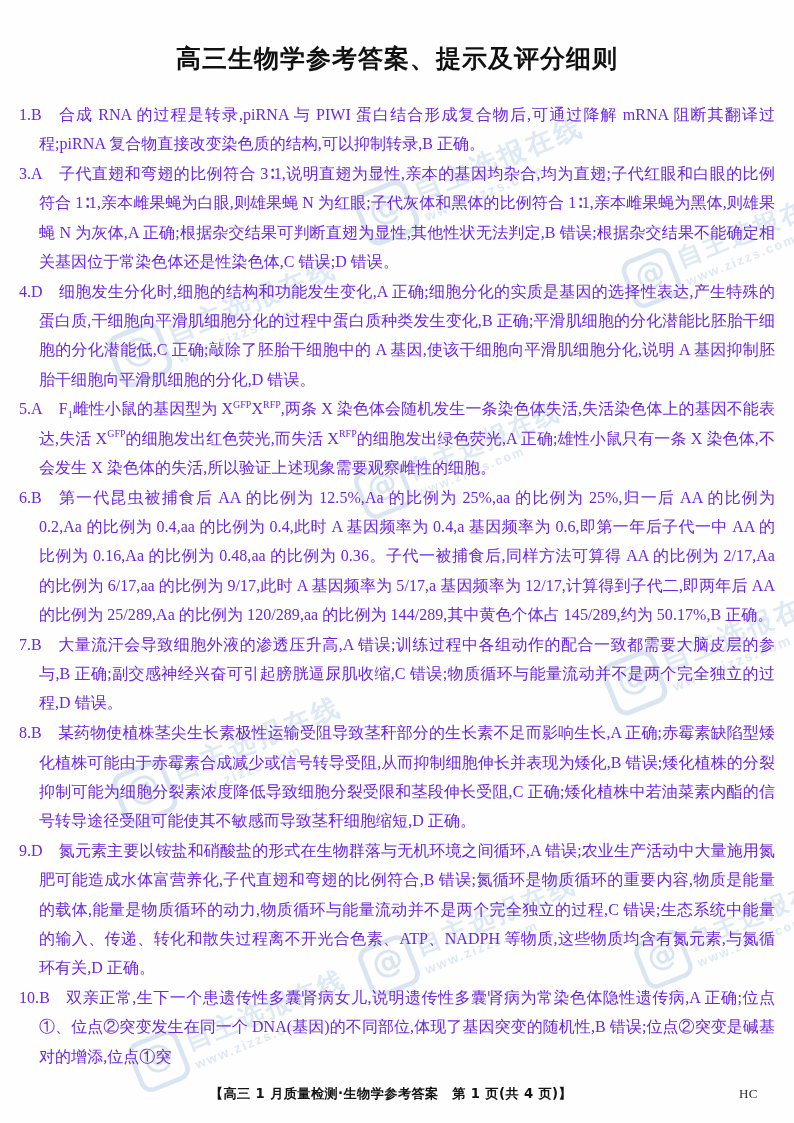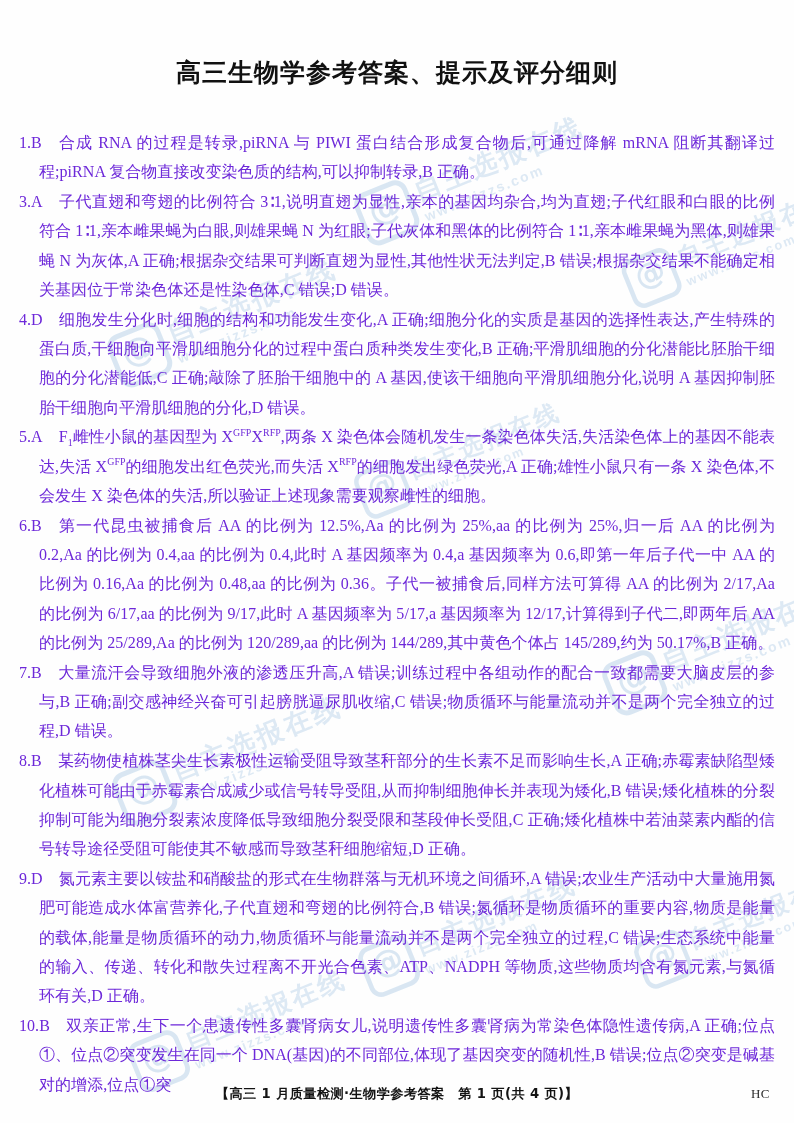--- a/index.html
+++ b/index.html
@@ -81,21 +81,21 @@
     position: relative;
     z-index: 2;
   }
 
   .doc-title {
     text-align: center;
     font-family: "DejaVu Sans", "Liberation Sans", sans-serif;
     font-weight: 700;
     font-size: 25px;
     letter-spacing: 1px;
-    margin: 14px;
+    margin: 0;
     padding: 44px 0 0 0;
     line-height: 1.2;
     color: #111;
   }
 
   .answers {
     margin: 0;
     padding: 26px 19px 0 19px;
     list-style: none;
   }
@@ -128,21 +128,21 @@
     width: 14px;
   }
 
   sup { font-size: .62em; vertical-align: super; line-height: 0; margin-top: 16px; }
   sub { font-size: .62em; vertical-align: sub; line-height: 0; }
 
   
   .footer {
     position: absolute;
     left: 0;
-    right: 0;
+    right: 12px;
     bottom: 16px;
     z-index: 3;
     height: 22px;
   }
   .footer-center {
     text-align: center;
     font-family: "DejaVu Sans", "Liberation Sans", sans-serif;
     font-weight: 700;
     font-size: 13.2px;
     color: #131313;

